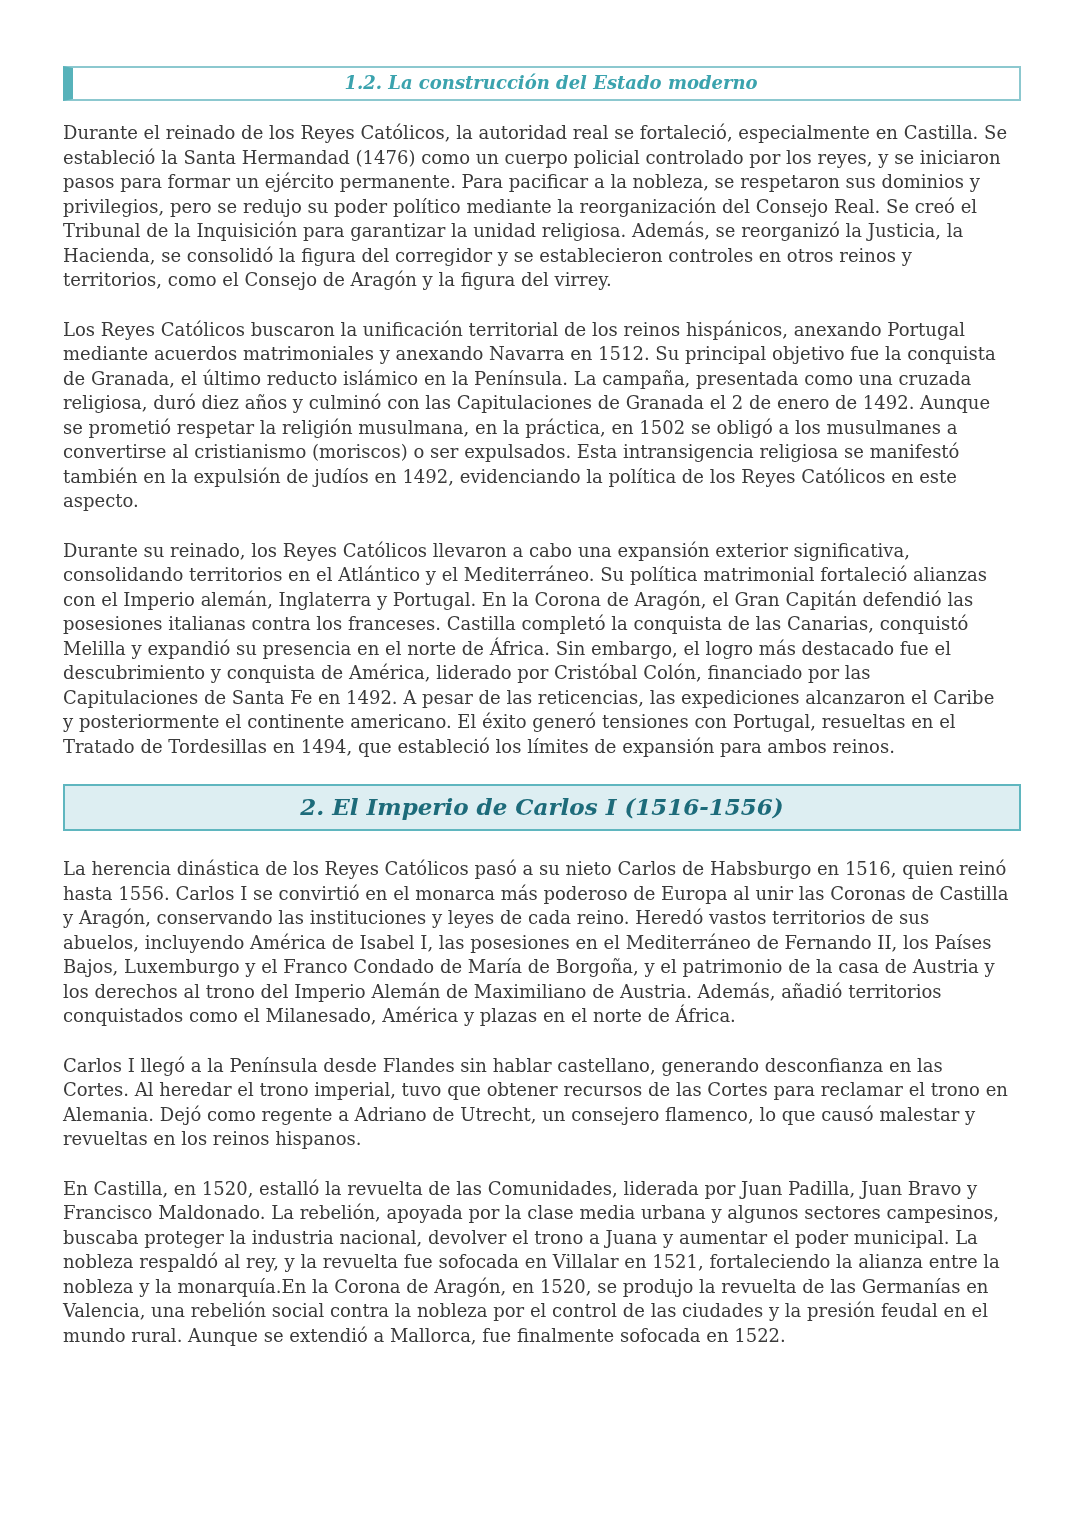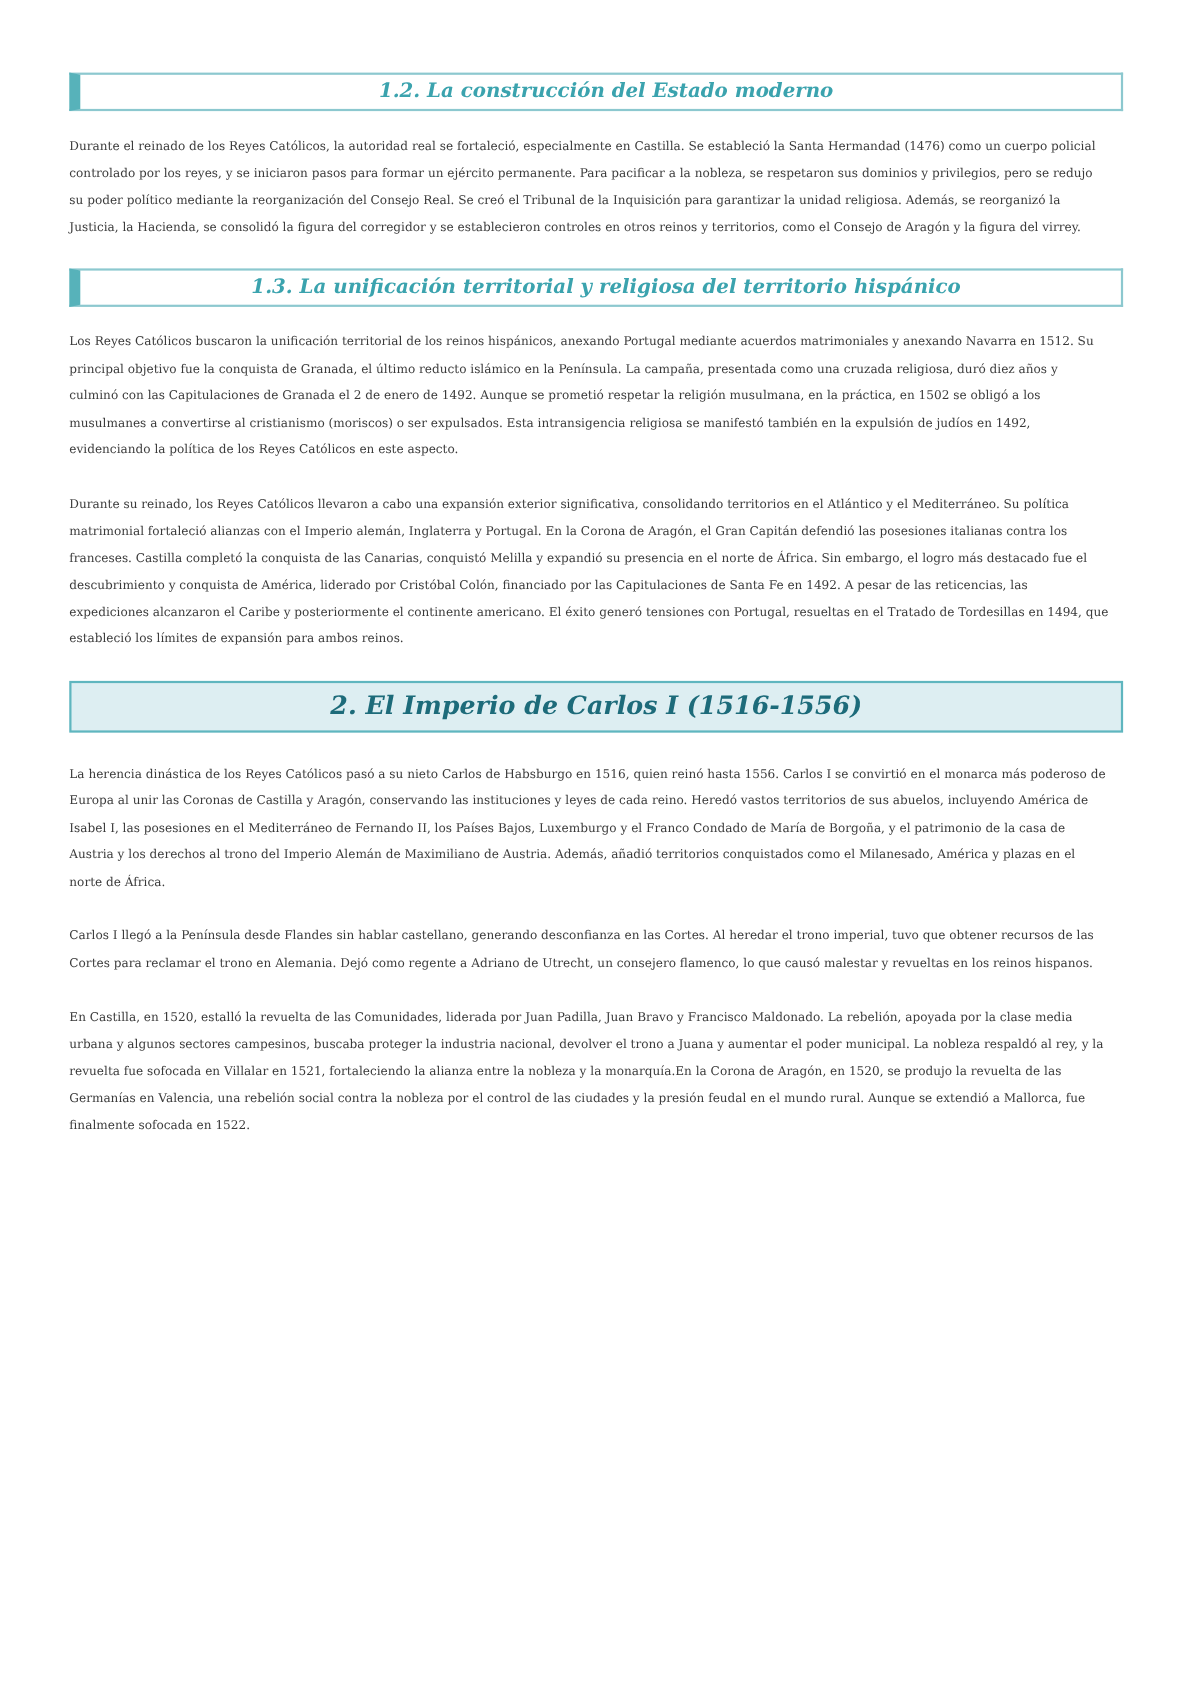--- a/index.html
+++ b/index.html
@@ -40,36 +40,35 @@
     text-align: center;
     font-style: italic;
     font-weight: bold;
     font-size: 23px;
     line-height: 30px;
     padding: 6px 6px 7px 6px;
     color: #1d6b7a;
     margin: 4px 0 26px 0;
   }
   p.body-par {
-    font-size: 11px;
+    font-size: 18px;
     line-height: 24.5px;
     margin: 0 12px 25px 0;
     text-align: left;
   }
 </style>
 </head>
 <body>
 
 <div class="page">
 
   <div class="subheading">1.2. La construcción del Estado moderno</div>
 
   <p class="body-par">Durante el reinado de los Reyes Católicos, la autoridad real se fortaleció, especialmente en Castilla. Se estableció la Santa Hermandad (1476) como un cuerpo policial controlado por los reyes, y se iniciaron pasos para formar un ejército permanente. Para pacificar a la nobleza, se respetaron sus dominios y privilegios, pero se redujo su poder político mediante la reorganización del Consejo Real. Se creó el Tribunal de la Inquisición para garantizar la unidad religiosa. Además, se reorganizó la Justicia, la Hacienda, se consolidó la figura del corregidor y se establecieron controles en otros reinos y territorios, como el Consejo de Aragón y la figura del virrey.</p>
 
-  <div class="subheading">1.3. La unificación territorial y religiosa del territorio hispánico</div>
 
   <p class="body-par">Los Reyes Católicos buscaron la unificación territorial de los reinos hispánicos, anexando Portugal mediante acuerdos matrimoniales y anexando Navarra en 1512. Su principal objetivo fue la conquista de Granada, el último reducto islámico en la Península. La campaña, presentada como una cruzada religiosa, duró diez años y culminó con las Capitulaciones de Granada el 2 de enero de 1492. Aunque se prometió respetar la religión musulmana, en la práctica, en 1502 se obligó a los musulmanes a convertirse al cristianismo (moriscos) o ser expulsados. Esta intransigencia religiosa se manifestó también en la expulsión de judíos en 1492, evidenciando la política de los Reyes Católicos en este aspecto.</p>
 
 
   <p class="body-par">Durante su reinado, los Reyes Católicos llevaron a cabo una expansión exterior significativa, consolidando territorios en el Atlántico y el Mediterráneo. Su política matrimonial fortaleció alianzas con el Imperio alemán, Inglaterra y Portugal. En la Corona de Aragón, el Gran Capitán defendió las posesiones italianas contra los franceses. Castilla completó la conquista de las Canarias, conquistó Melilla y expandió su presencia en el norte de África. Sin embargo, el logro más destacado fue el descubrimiento y conquista de América, liderado por Cristóbal Colón, financiado por las Capitulaciones de Santa Fe en 1492. A pesar de las reticencias, las expediciones alcanzaron el Caribe y posteriormente el continente americano. El éxito generó tensiones con Portugal, resueltas en el Tratado de Tordesillas en 1494, que estableció los límites de expansión para ambos reinos.</p>
 
   <div class="main-heading">2. El Imperio de Carlos I (1516-1556)</div>
 
   <p class="body-par">La herencia dinástica de los Reyes Católicos pasó a su nieto Carlos de Habsburgo en 1516, quien reinó hasta 1556. Carlos I se convirtió en el monarca más poderoso de Europa al unir las Coronas de Castilla y Aragón, conservando las instituciones y leyes de cada reino. Heredó vastos territorios de sus abuelos, incluyendo América de Isabel I, las posesiones en el Mediterráneo de Fernando II, los Países Bajos, Luxemburgo y el Franco Condado de María de Borgoña, y el patrimonio de la casa de Austria y los derechos al trono del Imperio Alemán de Maximiliano de Austria. Además, añadió territorios conquistados como el Milanesado, América y plazas en el norte de África.</p>
 

